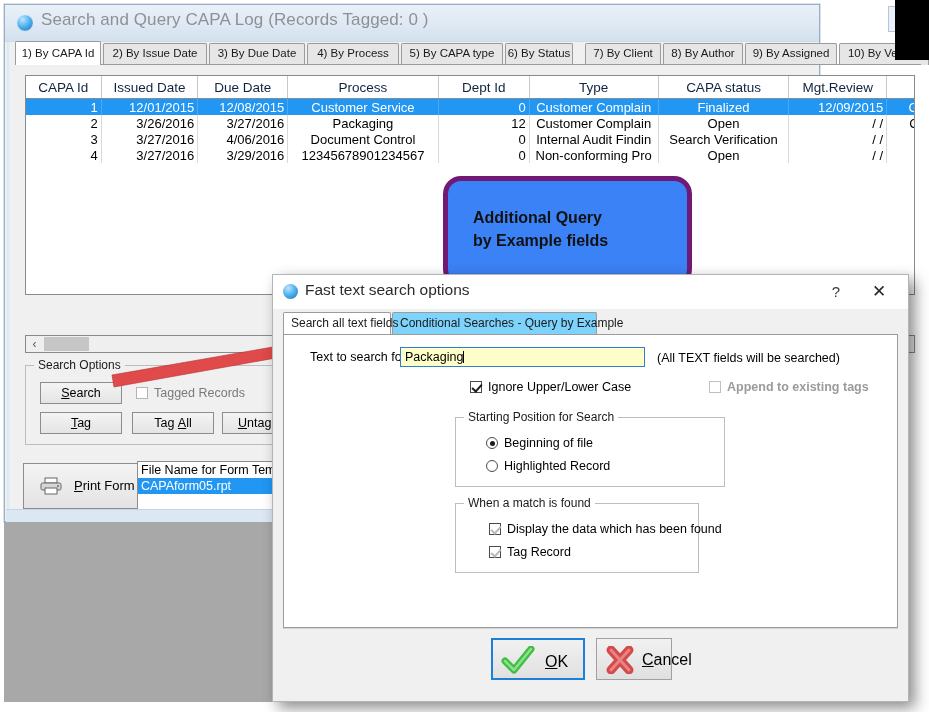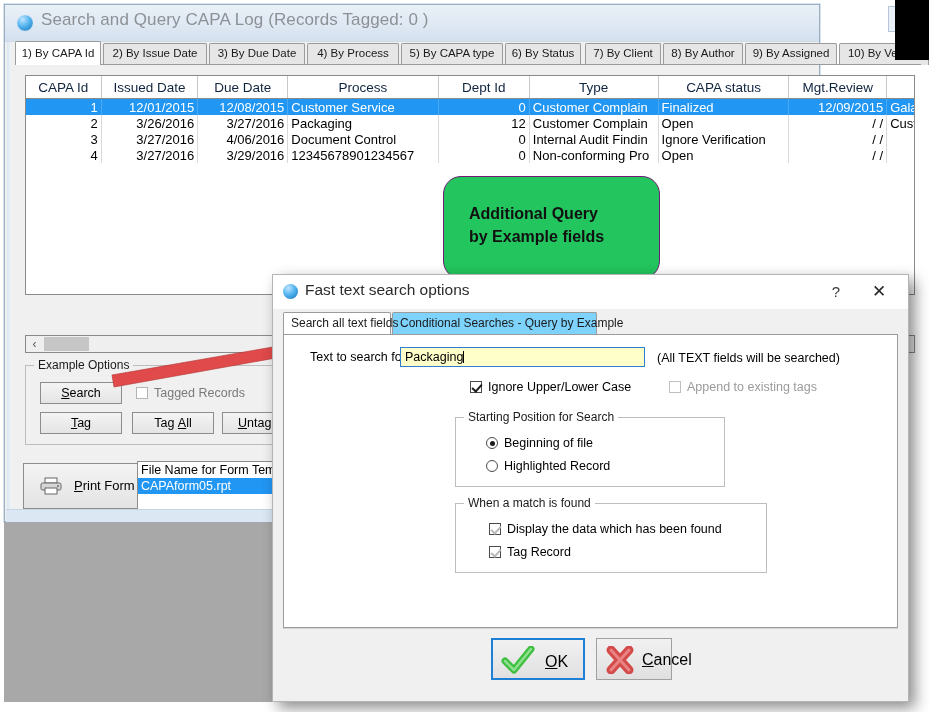--- a/index.html
+++ b/index.html
@@ -88,21 +88,21 @@
     background:#ffffff;text-align:center;padding:0 4px;
     overflow:hidden;white-space:nowrap;
   }
   table.grid td{
     height:16px;padding:0 3px;border-right:1px solid #d9d9d9;
     color:#000;white-space:nowrap;overflow:hidden;font-size:13px;
     vertical-align:middle;
   }
   table.grid tr.sel td{background:#2196f3;color:#fff;border-right-color:#4aa9f5;}
   .num{text-align:right;}
-  .txt{text-align:left;}
+  .txt{text-align:center;}
 
   
   .hscroll{
     position:absolute;left:20px;top:330px;width:890px;height:18px;
     background:#efefef;border:1px solid #8a8a8a;box-sizing:border-box;
   }
   .hscroll .arrow-l{
     position:absolute;left:0;top:0;width:17px;height:16px;
     font-size:12px;color:#555;text-align:center;line-height:16px;
   }
@@ -215,24 +215,24 @@
     content:"";position:absolute;left:3px;top:0px;width:4px;height:8px;
     border:solid #1b1b1b;border-width:0 2px 2px 0;transform:rotate(42deg);
   }
   .cb2 .box.lightcheck:after{
     content:"";position:absolute;left:3px;top:0px;width:4px;height:8px;
     border:solid #b9b9b9;border-width:0 2px 2px 0;transform:rotate(42deg);
   }
   .cb2.disabled{color:#9b9b9b;}
   .cb2.disabled .box{border-color:#c0c0c0;}
   .ignore-case{left:470px;top:380px;}
-  .append-tags{left:669px;top:380px;}
+  .append-tags{left:709px;top:380px;font-weight:bold;}
 
   .grp-start{left:455px;top:417px;width:270px;height:70px;}
-  .grp-match{left:455px;top:503px;width:312px;height:70px;}
+  .grp-match{left:455px;top:503px;width:244px;height:70px;}
   .group.white{background:#fff;}
   .group.white>.legend{background:#fff;}
 
   .radio{position:absolute;font-size:12.5px;color:#000;white-space:nowrap;}
   .radio .dot{
     display:inline-block;width:12px;height:12px;border:1px solid #4a4a4a;border-radius:50%;
     background:#fff;vertical-align:-2px;margin-right:6px;position:relative;box-sizing:border-box;
   }
   .radio .dot.on:after{
     content:"";position:absolute;left:2.5px;top:2.5px;width:5px;height:5px;border-radius:50%;background:#1b1b1b;
@@ -249,21 +249,21 @@
   }
   .dbtn.focus{border:2px solid #1d7fd6;}
   .dbtn .t{position:absolute;font-size:16px;color:#000;}
   .dbtn .t u{text-decoration:underline;}
   .btn-ok{left:491px;top:638px;width:94px;height:42px;}
   .btn-cancel{left:596px;top:638px;width:76px;height:42px;}
 
   
   .callout{
     position:absolute;left:443px;top:176px;width:215px;height:101px;
-    border:1px solid #701a75;border-radius:18px;background:#22c55e;
+    border:5px solid #701a75;border-radius:18px;background:#3b82f6;padding-left:24px;
   }
   .callout .ctext{
     position:absolute;left:25px;top:25px;font-size:16px;font-weight:bold;color:#111;
     line-height:23px;
   }
   svg.anno{position:absolute;left:0;top:0;width:929px;height:712px;pointer-events:none;}
 </style>
 </head>
 <body>
 
@@ -278,21 +278,21 @@
       <div class="title-icon"></div>
       <div class="title-text">Search and Query CAPA Log  (Records Tagged:  0 )</div>
     </div>
 
     <div class="tabstrip" id="main-tabs">
         <div class="tab active" style="left: 0px; width: 86px;"><span>1) By CAPA Id</span></div>
         <div class="tab" style="left: 88px; width: 104px;"><span>2) By Issue Date</span></div>
         <div class="tab" style="left: 194px; width: 96px;"><span>3) By Due Date</span></div>
         <div class="tab" style="left: 292px; width: 92px;"><span>4) By Process</span></div>
         <div class="tab" style="left: 386px; width: 102px;"><span>5) By CAPA type</span></div>
-        <div class="tab" style="left: 490px; width: 76px;"><span>6) By Status</span></div>
+        <div class="tab" style="left: 490px; width: 68px;"><span>6) By Status</span></div>
         <div class="tab" style="left: 570px; width: 76px;"><span>7) By Client</span></div>
         <div class="tab" style="left: 648px; width: 80px;"><span>8) By Author</span></div>
         <div class="tab" style="left: 730px; width: 92px;"><span>9) By Assigned</span></div>
         <div class="tab" style="left: 824px; width: 90px;"><span>10) By Verifier</span></div>
       </div>
     <div class="tab-underline"></div>
 
     <div class="gridbox">
       <table class="grid">
         <colgroup>
@@ -342,21 +342,21 @@
               <td class="num">/ /</td>
               <td class="txt">Customer Two</td>
             </tr>
             <tr>
               <td class="num">3</td>
               <td class="num">3/27/2016</td>
               <td class="num">4/06/2016</td>
               <td class="txt">Document Control</td>
               <td class="num">0</td>
               <td class="txt">Internal Audit Findin</td>
-              <td class="txt">Ignore Verification</td>
+              <td class="txt">Search Verification</td>
               <td class="num">/ /</td>
               <td class="txt"></td>
             </tr>
             <tr>
               <td class="num">4</td>
               <td class="num">3/27/2016</td>
               <td class="num">3/29/2016</td>
               <td class="txt">12345678901234567</td>
               <td class="num">0</td>
               <td class="txt">Non-conforming Pro</td>
@@ -367,21 +367,21 @@
           </tbody>
       </table>
     </div>
 
     <div class="hscroll">
       <div class="arrow-l">‹</div>
       <div class="thumb"></div>
     </div>
 
     <div class="group search-options">
-      <div class="legend">Example Options</div>
+      <div class="legend">Search Options</div>
 
       <div class="btn btn-search"><u>S</u><span>earch</span></div>
       <div class="btn btn-tag"><u>T</u><span>ag</span></div>
       <div class="btn btn-tagall"><span>Tag&nbsp;</span><u>A</u><span>ll</span></div>
       <div class="btn btn-untagall"><u>U</u><span>ntag All</span></div>
 
       <div class="cbrow tagged-records">
         <span class="cbbox"></span><span>Tagged Records</span>
       </div>
     </div>

